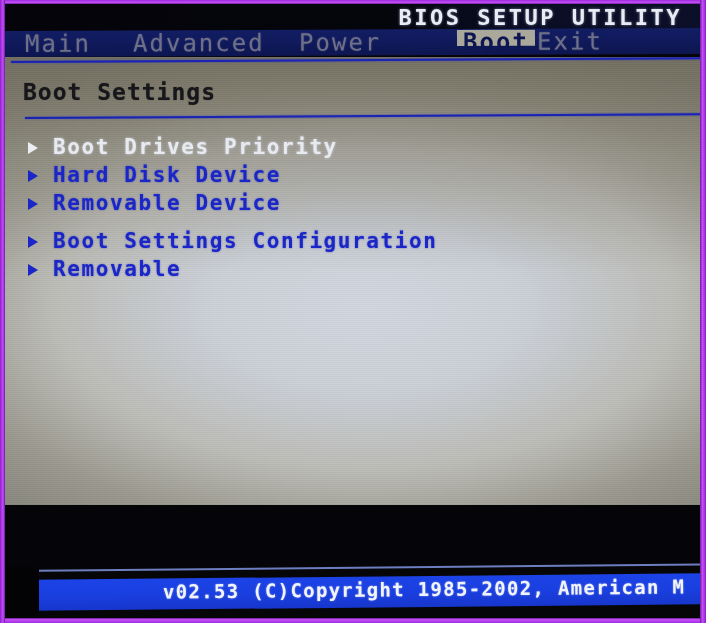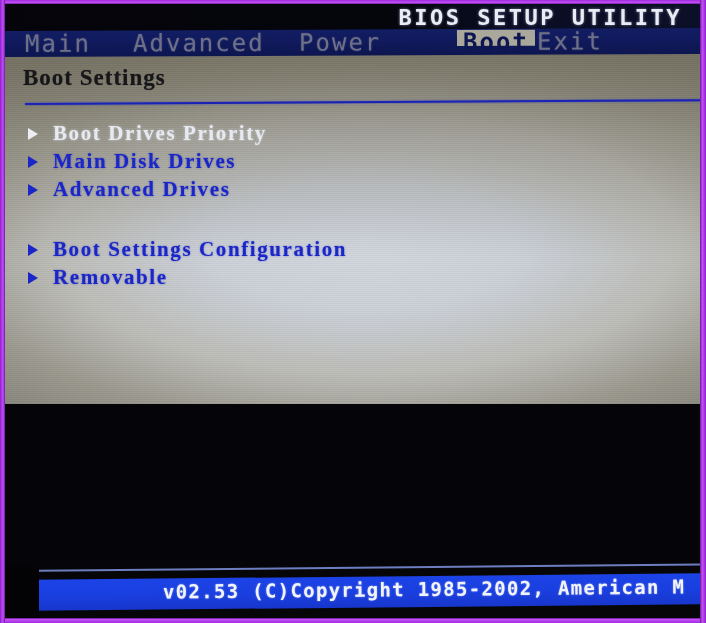--- a/index.html
+++ b/index.html
@@ -96,28 +96,27 @@
     color: #0d1650;
     font-weight: bold;
     text-shadow: none;
     padding: 0 6px;
   }
 
   
   #content-panel {
     position: absolute;
     left: 0;
-    top: 39px;
-    width: 695px;
-    height: 361px;
+    top: 53px;
+    width: 695px;
+    height: 448px;
     background:
       radial-gradient(ellipse 78% 62% at 52% 56%, #d3d8e0 0%, #cdd2da 28%, #bdbdb8 58%, #9c9a8f 80%, #86857b 100%);
     z-index: 4;
     overflow: hidden;
-    font-family: Liberation Serif, serif;
   }
   #content-panel::after {
     
     content: "";
     position: absolute;
     inset: 0;
     background: repeating-linear-gradient(0deg, rgba(0,0,0,.035) 0px, rgba(0,0,0,.035) 1px, rgba(255,255,255,.022) 1px, rgba(255,255,255,.022) 2px);
     pointer-events: none;
   }
   
@@ -179,21 +178,21 @@
     width: 0; height: 0;
     border-top: 6px solid transparent;
     border-bottom: 6px solid transparent;
     border-left: 10px solid #1b26c8;
   }
   .menu-item.active {
     color: #e7eaf0;
     text-shadow: 0 0 3px rgba(230,235,250,.6);
   }
   .menu-item.active .bullet { border-left-color: #eceef4; }
-  .menu-item.spacer-before { margin-top: 32px; }
+  .menu-item.spacer-before { margin-top: 10px; }
 
   
   #bottom-black {
     position: absolute;
     left: 0;
     top: 563px;
     width: 695px;
     height: 51px;
     background: #060609;
     z-index: 5;
@@ -272,26 +271,26 @@
 
       <div id="item-list">
 
         <div class="menu-item active">
           <span class="bullet"></span>
           <span>Boot Drives Priority</span>
         </div>
 
         <div class="menu-item">
           <span class="bullet"></span>
-          <span>Main Disk Drives</span>
+          <span>Hard Disk Device</span>
         </div>
 
         <div class="menu-item">
           <span class="bullet"></span>
-          <span>Advanced Drives</span>
+          <span>Removable Device</span>
         </div>
 
         <div class="menu-item spacer-before">
           <span class="bullet"></span>
           <span>Boot Settings Configuration</span>
         </div>
 
         <div class="menu-item">
           <span class="bullet"></span>
           <span>Removable</span>

